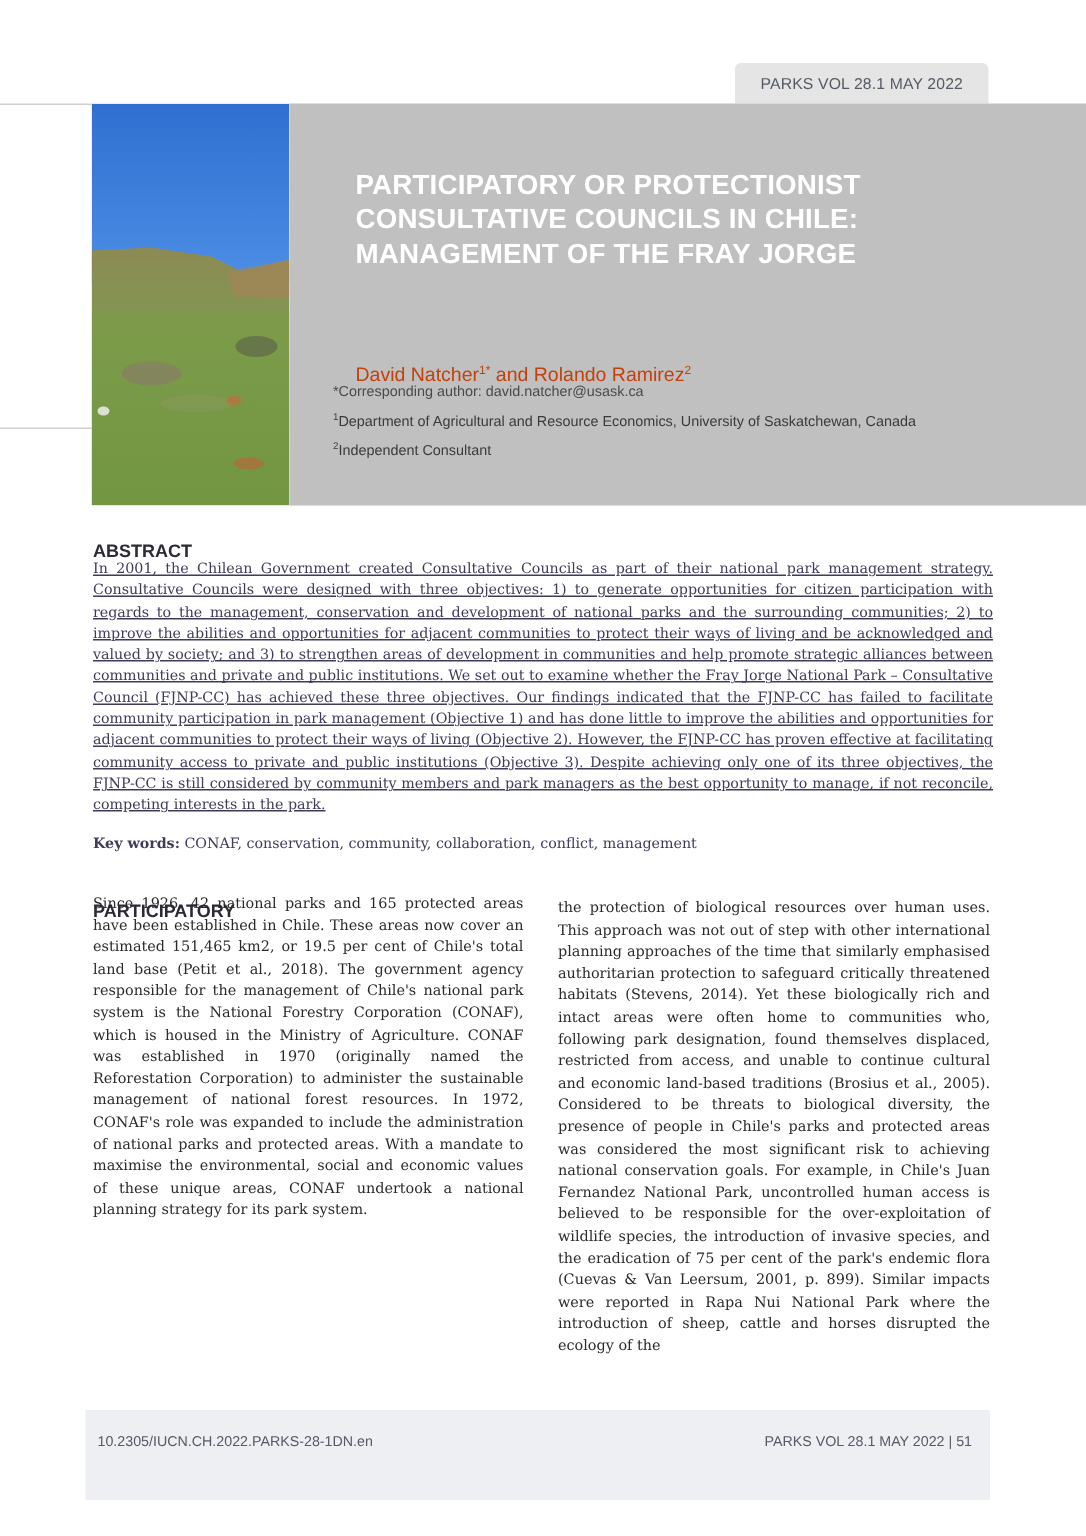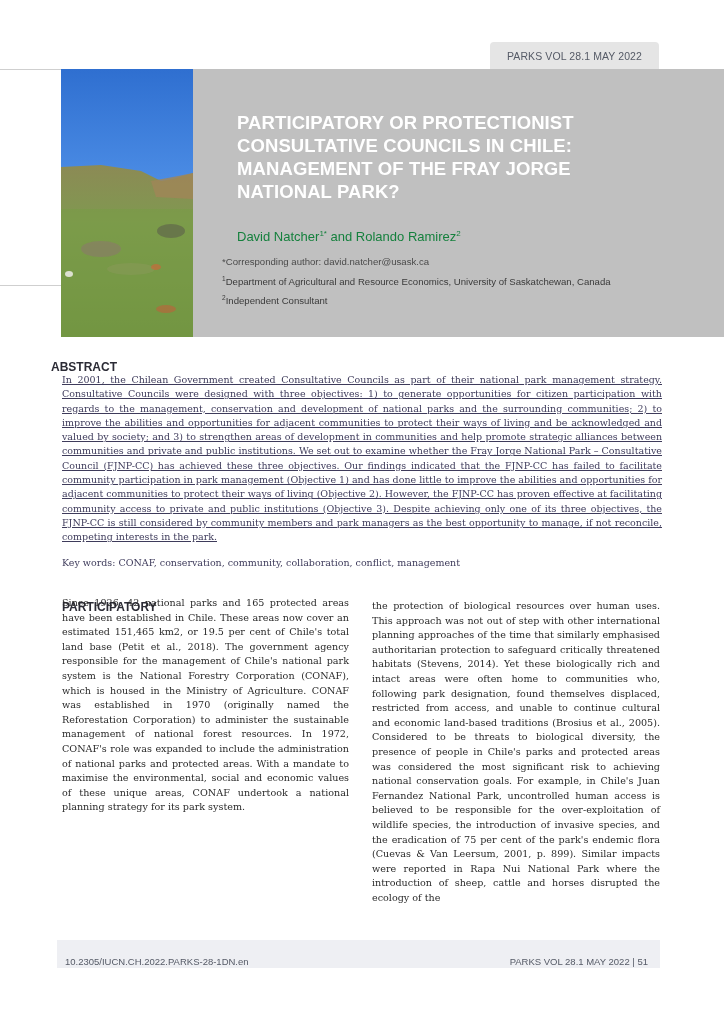--- a/index.html
+++ b/index.html
@@ -4,36 +4,36 @@
 <style>
   html, body { margin:0; padding:0; background:#ffffff; }
   body { width:724px; height:1024px; position:relative; overflow:hidden; font-family:"DejaVu Serif", serif; }
   .hdr-tab { position:absolute; left:490px; top:42px; width:169px; height:27px; background:#e5e5e5; border-radius:4px 4px 0 0; color:#555a66; font-family:"Liberation Sans", sans-serif; font-size:10.5px; display:flex; align-items:center; justify-content:center; letter-spacing:0.1px; }
   .rule-top { position:absolute; left:0; top:69px; width:61px; height:1px; background:#cfcfcf; }
   .rule-mid { position:absolute; left:0; top:285px; width:61px; height:1px; background:#cfcfcf; }
   .photo { position:absolute; left:61px; top:69px; width:132px; height:268px; overflow:hidden; }
   .photo svg { display:block; }
   .banner { position:absolute; left:193px; top:69px; width:531px; height:268px; background:#c0c0c0; }
   .title { position:absolute; left:237px; top:111px; width:400px; color:#ffffff; font-family:"Liberation Sans", sans-serif; font-weight:bold; font-size:18.5px; line-height:23px; letter-spacing:0.1px; }
-  .authors { position:absolute; left:237px; top:229px; color:#15803d; font-family:"Liberation Sans", sans-serif; font-size:13px; }
+  .authors { position:absolute; left:237px; top:242px; color:#c2410c; font-family:"Liberation Sans", sans-serif; font-size:13px; }
   .authors sup { font-size:8px; }
   .affil { position:absolute; left:222px; top:254px; width:400px; color:#3a3a3a; font-family:"Liberation Sans", sans-serif; font-size:9.6px; line-height:16.5px; }
   .affil .corr { color:#4a4a4a; }
   .affil sup { font-size:6.5px; }
-  .abstract-head { position:absolute; left:51px; top:360px; font-family:"Liberation Sans", sans-serif; font-weight:bold; font-size:12px; color:#2b2b35; }
+  .abstract-head { position:absolute; left:62px; top:360px; font-family:"Liberation Sans", sans-serif; font-weight:bold; font-size:12px; color:#2b2b35; }
   .abstract-body { position:absolute; left:62px; top:373px; width:600px; font-size:9.5px; line-height:14.3px; color:#3e3b5b; text-align:justify;text-decoration:underline; }
   .keywords { position:absolute; left:62px; top:557px; font-size:9.5px; color:#3e3b5b; }
-  .keywords b { font-weight:normal;margin-top:36px; }
+  .keywords b { font-weight:bold;margin-top:36px; }
   .intro-head { position:absolute; left:62px; top:600px; font-family:"Liberation Sans", sans-serif; font-weight:bold; font-size:12px; color:#2b2b35; }
   .col { position:absolute; font-size:9.6px; line-height:14.6px; color:#2a2a2a; text-align:justify; }
   .col p { margin:0; }
   .col1 { left:62px; top:596px; width:287px; }
   .col2 { left:372px; top:599px; width:288px; }
   .col1 p + p { margin-top:14.6px; }
-  .footer { position:absolute; left:57px; top:940px; width:603px; height:28px; background:#eeeff3; font-family:"Liberation Sans", sans-serif; font-size:9.5px; color:#555a66; }
+  .footer { position:absolute; left:57px; top:940px; width:603px; height:60px; background:#eeeff3; font-family:"Liberation Sans", sans-serif; font-size:9.5px; color:#555a66; }
   .footer .doi { position:absolute; left:8px; top:16px; }
   .footer .pg { position:absolute; right:12px; top:16px; }
 </style>
 </head>
 <body>
 
 <div class="hdr-tab">PARKS VOL 28.1 MAY 2022</div>
 <div class="rule-top"></div>
 <div class="rule-mid"></div>
 
@@ -62,21 +62,20 @@
     <ellipse cx="8" cy="205" rx="4" ry="3" fill="#e8e8e0" opacity="0.9"></ellipse>
   </svg>
 </div>
 
 <div class="banner"></div>
 
 <div class="title">
   <div>PARTICIPATORY OR PROTECTIONIST</div>
   <div>CONSULTATIVE COUNCILS IN CHILE:</div>
   <div>MANAGEMENT OF THE FRAY JORGE</div>
-  <div>NATIONAL PARK?</div>
 </div>
 
 <div class="authors">
   <span>David Natcher</span><sup>1*</sup><span> and </span><span>Rolando Ramirez</span><sup>2</sup>
 </div>
 
 <div class="affil">
   <div class="corr">*Corresponding author: david.natcher@usask.ca</div>
   <div><sup>1</sup><span>Department of Agricultural and Resource Economics, University of Saskatchewan, Canada</span></div>
   <div><sup>2</sup><span>Independent Consultant</span></div>

